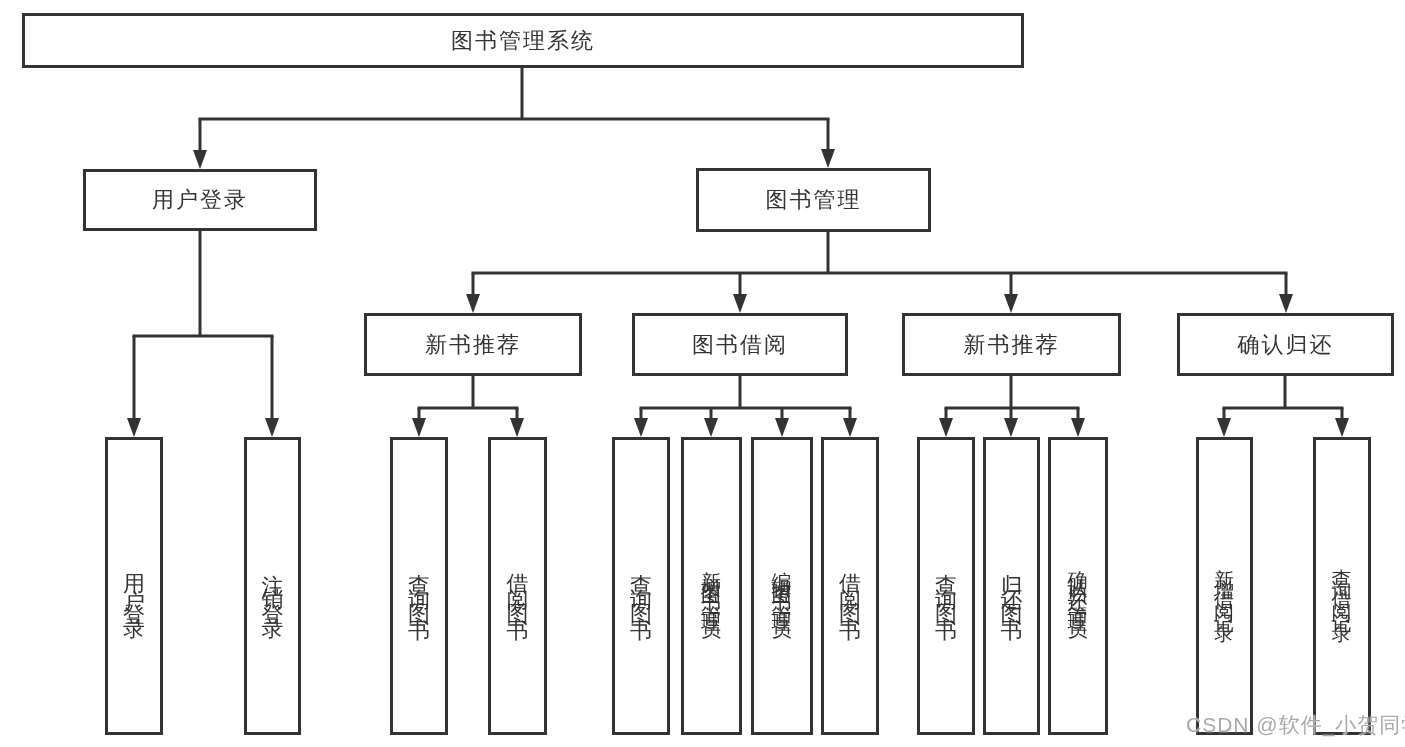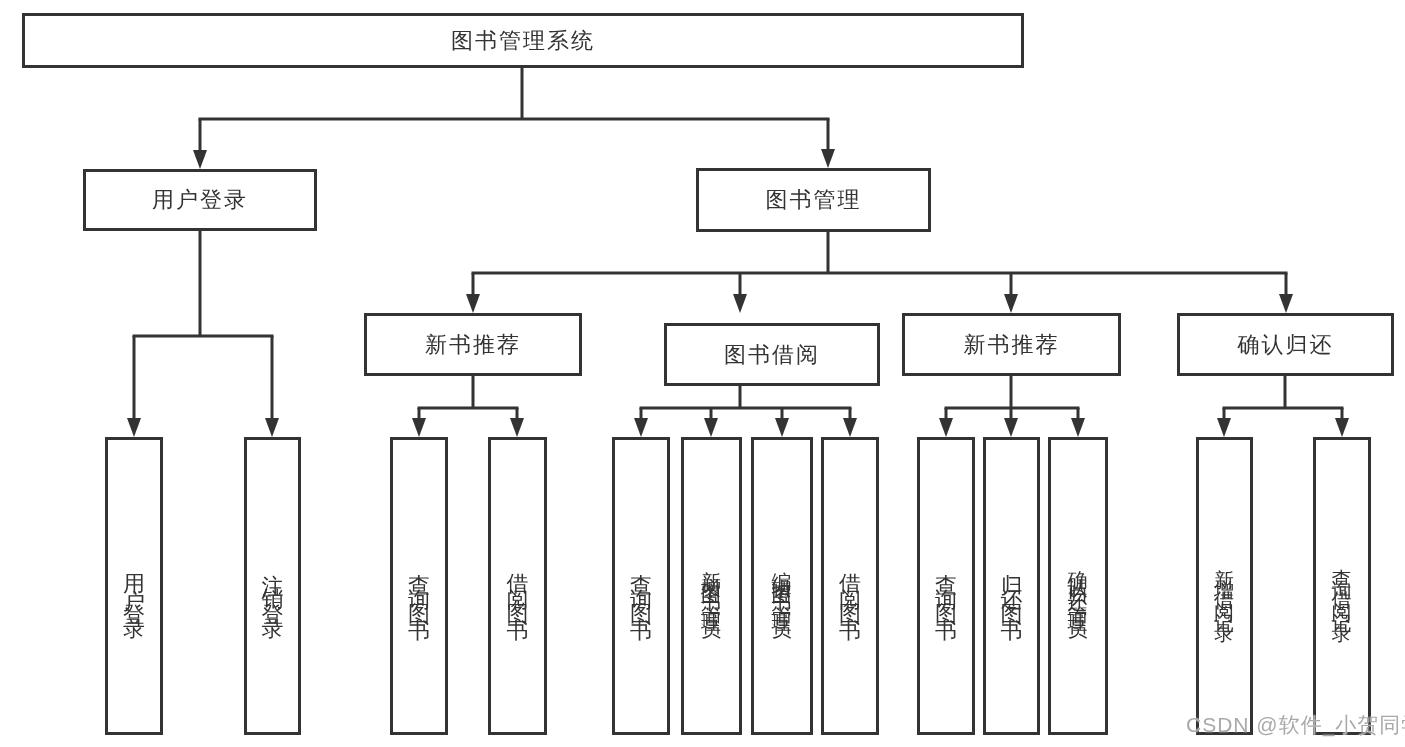--- a/index.html
+++ b/index.html
@@ -168,21 +168,21 @@
   <div class="hbox" style="left:83px; top:169px; width:234px; height:62px;">
     <span>用户登录</span>
   </div>
   <div class="hbox" style="left:696px; top:168px; width:235px; height:64px;align-items:center;">
     <span>图书管理</span>
   </div>
 
   <div class="hbox" style="left:364px; top:313px; width:218px; height:63px;">
     <span>新书推荐</span>
   </div>
-  <div class="hbox" style="left:632px; top:323px; width:216px; height:63px;margin-left:32px;">
+  <div class="hbox" style="left:632px; top:313px; width:216px; height:63px;">
     <span>图书借阅</span>
   </div>
   <div class="hbox" style="left:902px; top:313px; width:219px; height:63px;">
     <span>新书推荐</span>
   </div>
   <div class="hbox" style="left:1177px; top:313px; width:217px; height:63px;">
     <span>确认归还</span>
   </div>
 
   <div class="vbox" style="left:105px; width:58px;">

